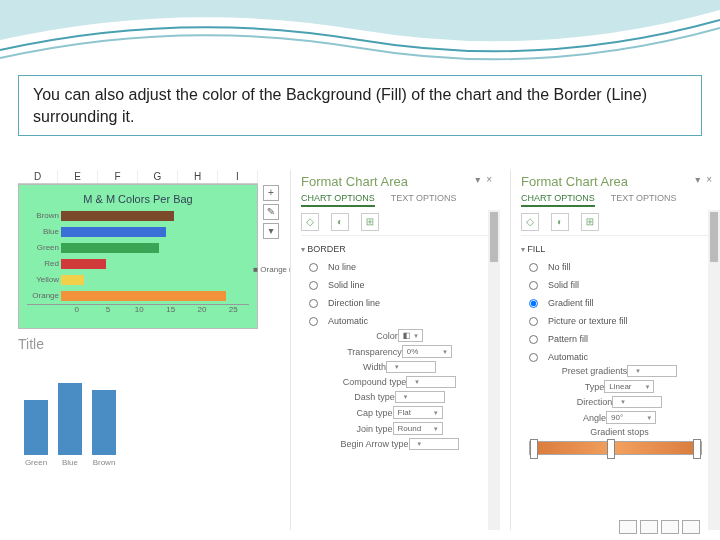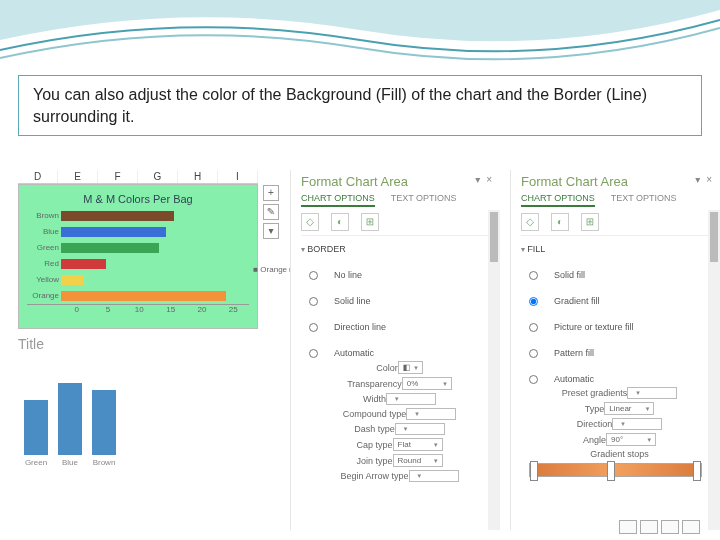--- a/index.html
+++ b/index.html
@@ -36,21 +36,21 @@
 .pane-title{color:#7da05f;font-size:13px;font-weight:400;margin-bottom:4px}
 .pane-close{position:absolute;right:8px;top:4px;display:flex;gap:6px;color:#888;font-size:10px}
 .pane-tabs{display:flex;gap:16px;font-size:9px;margin-bottom:6px}
 .pane-tabs .active{color:#3b7b3b;border-bottom:2px solid #3b7b3b;padding-bottom:2px}
 .pane-tabs span{color:#888}
 .pane-icons{display:flex;gap:12px;margin-bottom:8px;padding-bottom:4px;border-bottom:1px solid #eee}
 .pane-icons div{width:18px;height:18px;border:1px solid #ccc;font-size:10px;text-align:center;line-height:16px;color:#7a7}
 .section-hdr{font-size:9px;color:#444;margin:4px 0;cursor:pointer}
 .section-hdr::before{content:"▸ ";color:#888;font-size:8px}
 .section-hdr.open::before{content:"▾ "}
-.radio{display:flex;align-items:center;gap:16px;font-size:9px;color:#555;margin:16px 0 1px 8px}
+.radio{display:flex;align-items:center;gap:10px;font-size:9px;color:#555;margin:8px 0 1px 8px}
 .radio input{width:9px;height:9px}
 .ctrl-row{display:flex;align-items:center;justify-content:center;font-size:9px;color:#666;margin:3px 0 3px 8px}
 .ctrl-row .box{border:1px solid #bbb;padding:1px 4px;min-width:50px;font-size:8px;display:flex;justify-content:space-between;align-items:center;background:#fff}
 .ctrl-row .box::after{content:"▾";color:#888;font-size:7px;margin-left:4px}
 .scroll{position:absolute;right:0;top:40px;bottom:0;width:12px;background:#f1f1f1}
 .scroll .thumb{width:8px;height:50px;background:#bbb;margin:2px auto}
 .gradient-stops{height:14px;background:linear-gradient(90deg,#d97a3c,#f2a05e,#d97a3c);border:1px solid #aaa;margin:4px 8px;position:relative}
 .gradient-stops .stop{position:absolute;top:-3px;width:8px;height:20px;background:#fff;border:1px solid #888}
 .btm-icons{position:absolute;bottom:6px;right:20px;display:flex;gap:3px}
 .btm-icons div{width:18px;height:14px;border:1px solid #aaa;background:#fafafa}
@@ -218,20 +218,24 @@
     <span>TEXT OPTIONS</span>
   </div>
   <div class="pane-icons">
     <div>◇</div>
     <div>◐</div>
     <div>⊞</div>
   </div>
   <div class="section-hdr open">FILL</div>
   <label class="radio">
       <input type="radio" style="">
+      <span>No fill</span>
+    </label>
+  <label class="radio">
+      <input type="radio" style="">
       <span>Solid fill</span>
     </label>
   <label class="radio">
       <input type="radio" checked="" style="">
       <span>Gradient fill</span>
     </label>
   <label class="radio">
       <input type="radio" style="">
       <span>Picture or texture fill</span>
     </label>

